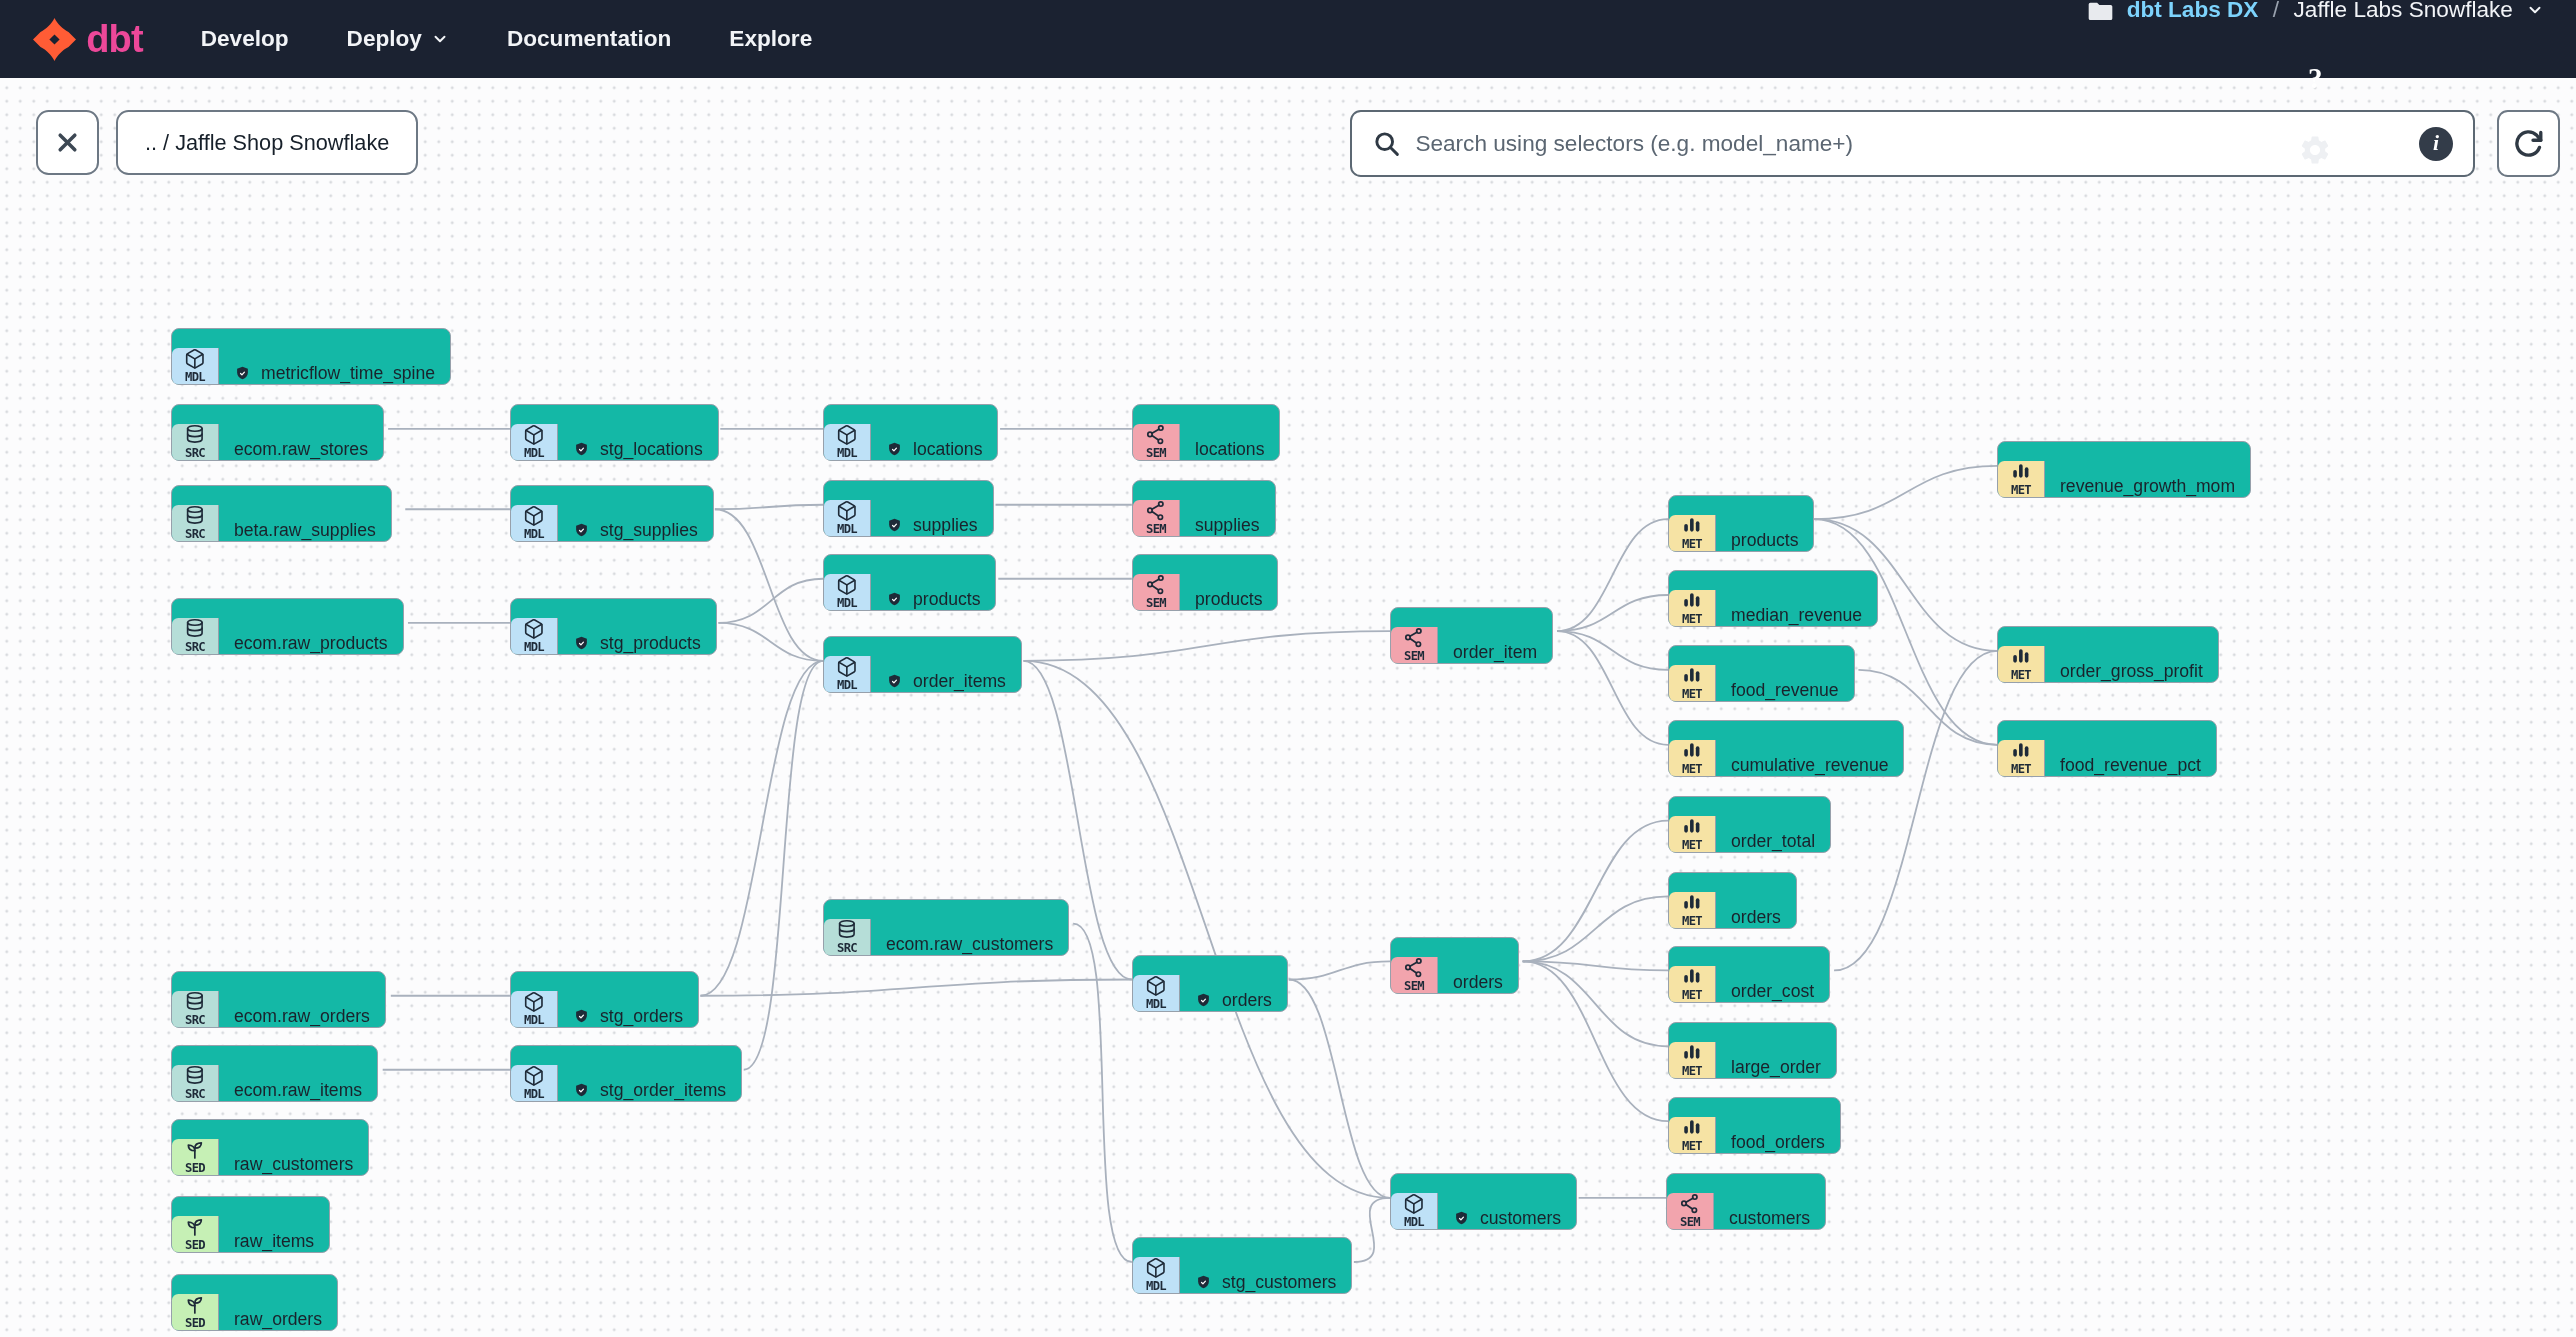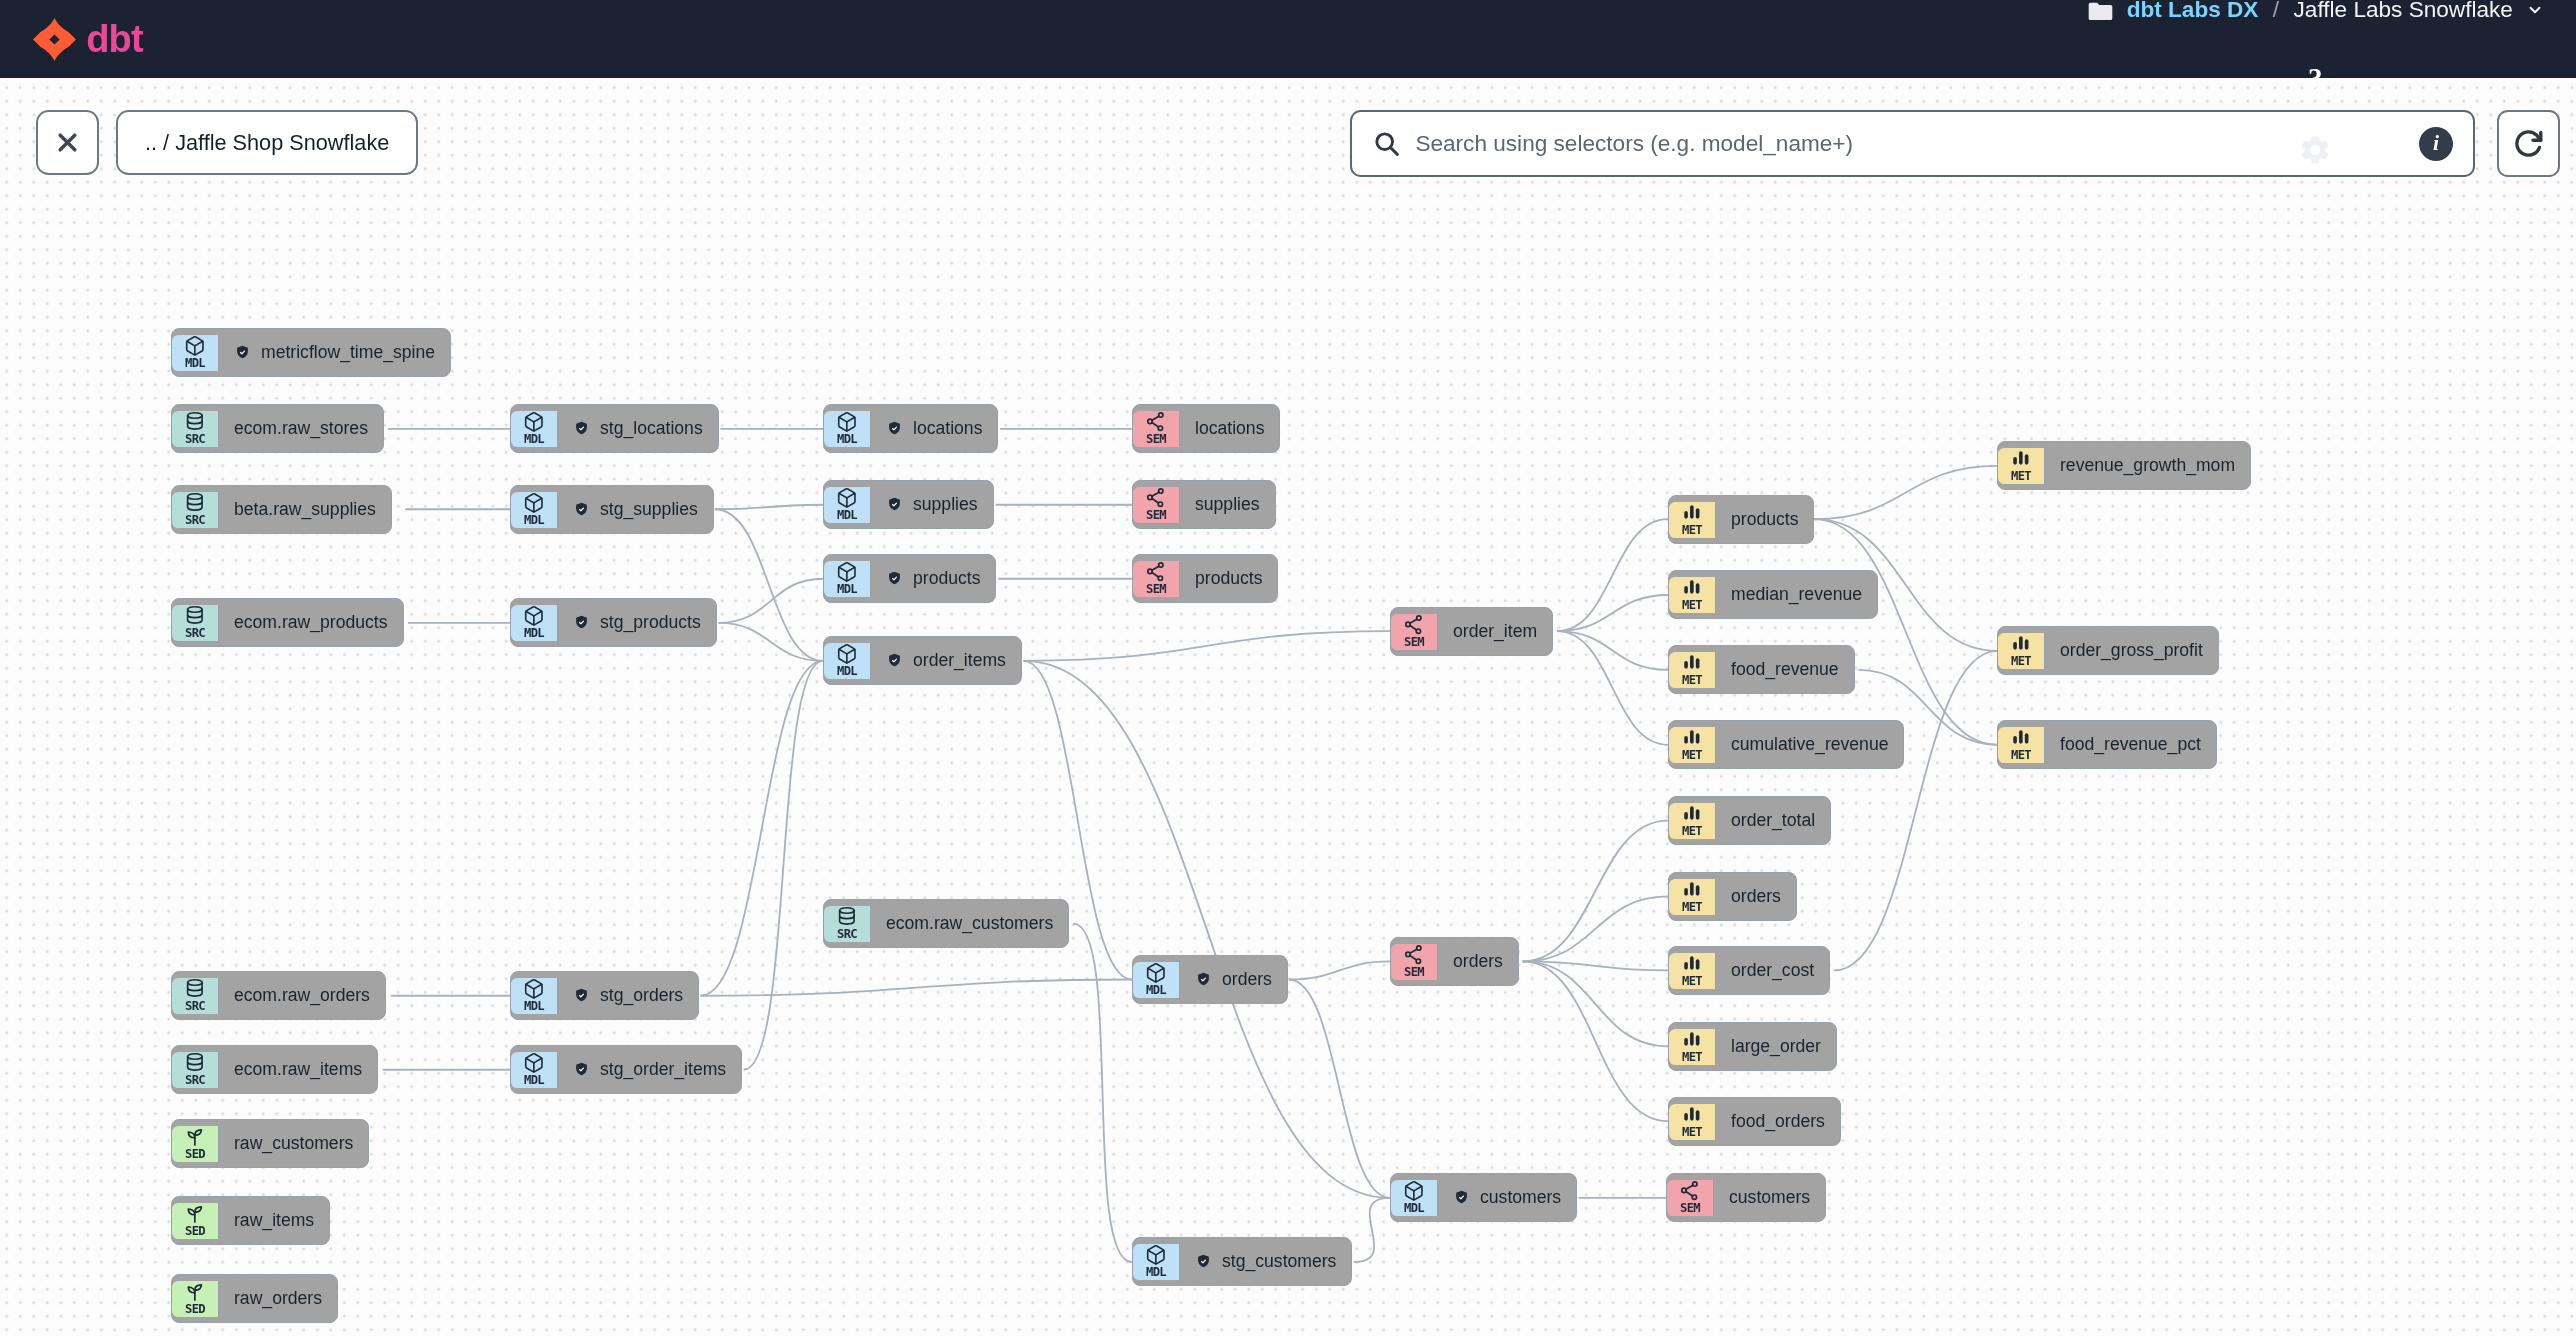--- a/index.html
+++ b/index.html
@@ -71,22 +71,22 @@
     display:flex; align-items:center; justify-content:center; cursor:pointer; z-index:40;
   }
   .refresh-btn svg{ width:31px; height:31px; stroke:#2f3944; stroke-width:2.6; fill:none; stroke-linecap:round; stroke-linejoin:round; }
 
   
   .canvas{ position:absolute; inset:0; z-index:1; }
   svg.edges{ position:absolute; left:0; top:0; width:2576px; height:1338px; z-index:1; }
   svg.edges path{ fill:none; stroke:#a9b1bd; stroke-width:2; }
 
   .node{
-    position:absolute; display:inline-flex; align-items:center; height:49px;
-    background:#a3a3a3; border:1.8px solid #97a0ab; border-radius:8.1px; z-index:2; cursor:pointer;
+    position:absolute; display:inline-flex; align-items:flex-end; height:57px;
+    background:#14b8a6; border:1.8px solid #97a0ab; border-radius:8.1px; z-index:2; cursor:pointer;
     white-space:nowrap;
   }
   .badge{
     width:47px; flex:0 0 auto; display:flex; flex-direction:column; align-items:center; justify-content:center;
     border-right:1.8px solid #97a0ab; border-radius:6.3px 0 0 6.3px; gap:0.9px;
   }
   .badge .icon{ display:block; height:21.7px; }
   .badge .icon svg{ width:21.7px; height:21.7px; display:block; color:#1e2a38; }
   .badge .ntype{
     font-family:"DejaVu Sans Mono",monospace; font-size:12.2px; font-weight:700;
@@ -861,20 +861,37 @@
   </div>
 
 <header class="navbar">
   <div class="brand">
     <svg viewBox="0 0 32 32">
       <path fill="#ff5c35" d="M16 0c2.2 4.4 6 8.2 10.4 10.4L32 16l-5.6 5.6C22 23.8 18.2 27.6 16 32c-2.2-4.4-6-8.2-10.4-10.4L0 16l5.6-5.6C10 8.2 13.8 4.4 16 0z"></path>
       <path fill="#1b2231" d="M16 12.2 19.8 16 16 19.8 12.2 16z"></path>
     </svg>
     <span class="brand-text">dbt</span>
   </div>
+  <nav class="nav-links">
+    <a class="nav-item">
+        <span>Develop</span>
+      </a>
+    <a class="nav-item">
+      <span>Deploy</span>
+      <svg class="chev" viewBox="0 0 24 24">
+          <polyline points="6 9 12 15 18 9"></polyline>
+        </svg>
+    </a>
+    <a class="nav-item">
+        <span>Documentation</span>
+      </a>
+    <a class="nav-item">
+        <span>Explore</span>
+      </a>
+  </nav>
   <div class="nav-right">
     <button class="cta">Try Cloud CLI (beta)</button>
     <div class="picker">
       <svg class="folder" viewBox="0 0 24 24">
         <path d="M3 5h6l2 2h10a1.5 1.5 0 0 1 1.5 1.5V19a1.5 1.5 0 0 1-1.5 1.5H3A1.5 1.5 0 0 1 1.5 19V6.5A1.5 1.5 0 0 1 3 5z"></path>
       </svg>
       <span class="acct">dbt Labs DX</span>
       <span class="sep">/</span>
       <span class="proj">Jaffle Labs Snowflake</span>
       <svg class="chev" viewBox="0 0 24 24">

